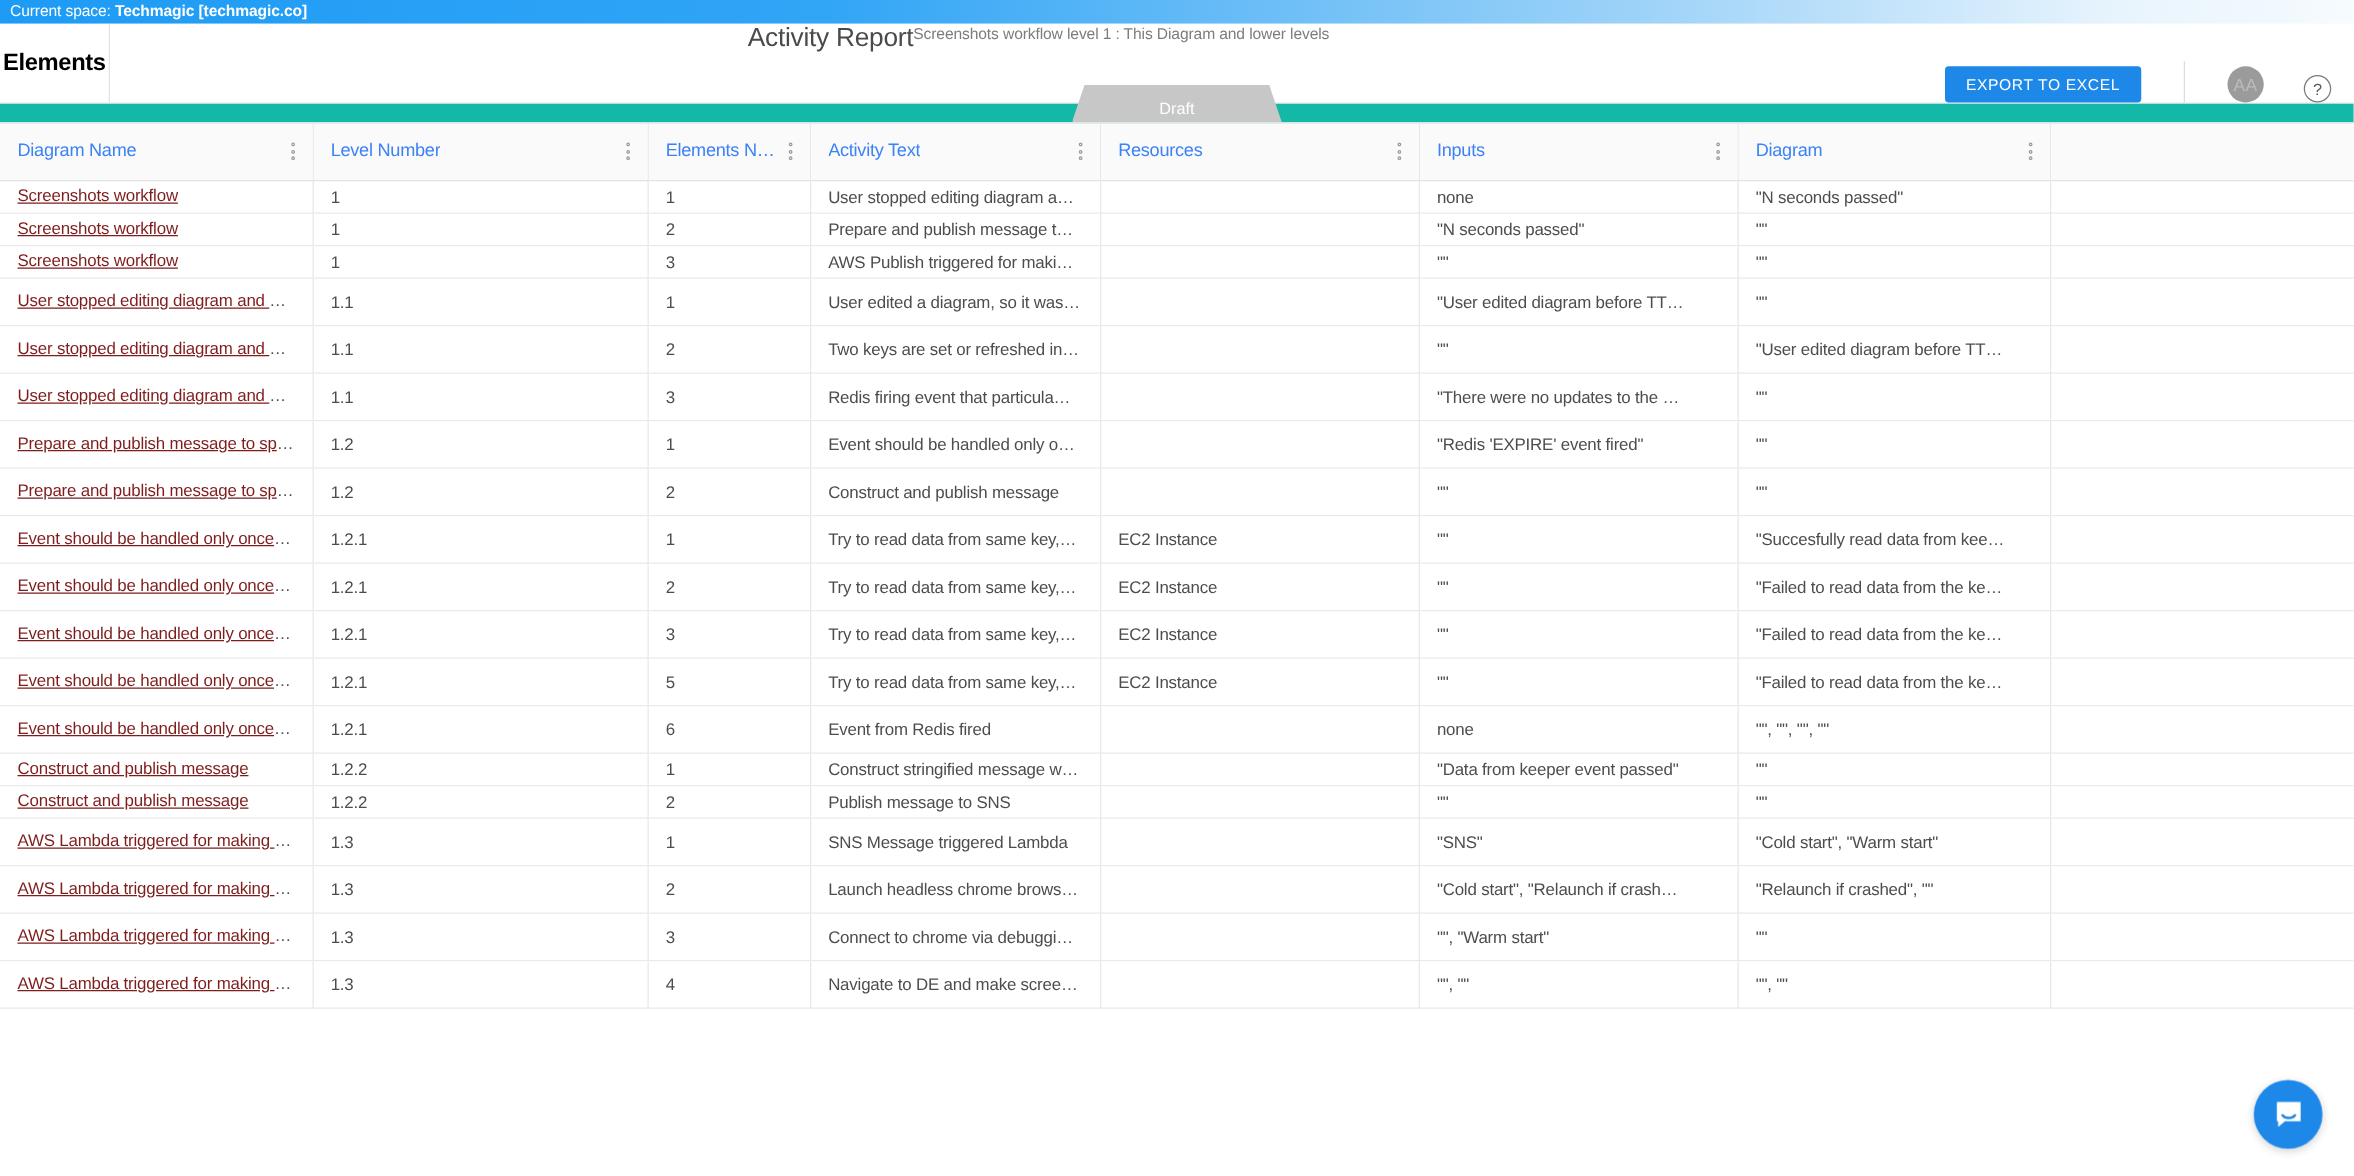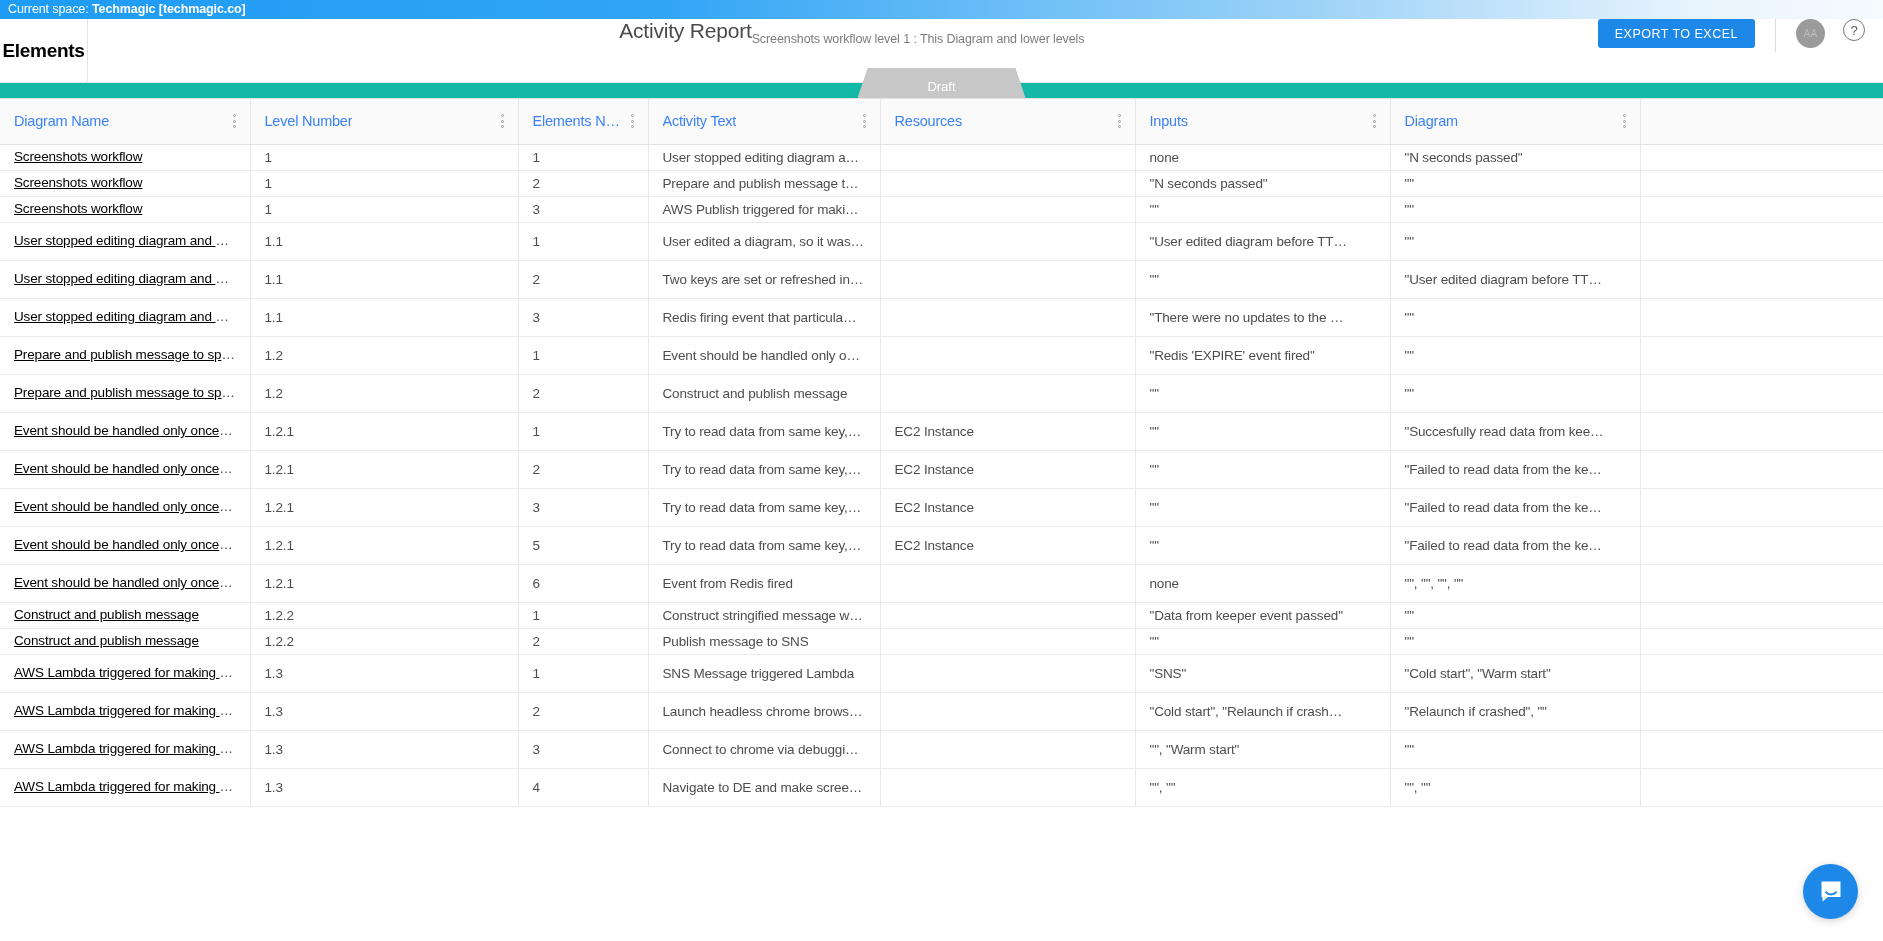--- a/index.html
+++ b/index.html
@@ -61,28 +61,28 @@
     font-size: 21px;
     color: #4a4a4a;
     font-weight: 400;
     line-height: 24px;
     letter-spacing: -0.2px;
   }
   .page-subtitle {
     font-size: 12.5px;
     color: #7d7d7d;
     line-height: 16px;
-    margin-top: 12px;
+    margin-top: 0;
     letter-spacing: -0.1px;
   }
   .header-right {
     display: flex;
-    align-items: flex-start;
+    align-items: flex-end;
     padding-right: 18px;
-    gap: 2px;
+    gap: 16px;
   }
   .btn-export {
     background: #1d88e8;
     color: #ffffff;
     border: none;
     border-radius: 3px;
     font-size: 12.5px;
     letter-spacing: 0.5px;
     height: 29px;
     padding: 0 17px;
@@ -94,21 +94,21 @@
     width: 1px;
     height: 33px;
     background: #dcdcdc;
     margin: 0 18px;
   }
   .avatar {
     width: 29px; height: 29px;
     border-radius: 50%;
     background: #9b9b9b;
     color: #bcbcbc;
-    font-size: 10px;
+    font-size: 14px;
     display: flex; align-items: center; justify-content: center;
     letter-spacing: 0.4px;
     cursor: pointer;
   }
   .help-icon {
     width: 22px; height: 22px;
     border-radius: 50%;
     border: 1.4px solid #7a7a7a;
     color: #5a5a5a;
     font-size: 13px;
@@ -203,21 +203,21 @@
     color: #4d4d4d;
     letter-spacing: -0.15px;
   }
   td.cell-name {
     white-space: normal;
     line-height: 18px;
     padding-top: 6px;
     padding-bottom: 6px;
   }
   td.cell-name a {
-    color: #000000;
+    color: #7f1d1d;
     text-decoration: underline;
     font-size: 13.5px;
     cursor: pointer;
   }
   tr.r1 td { height: 26px; }
   tr.r2 td { height: 38px; }
   td.pad { border-right: none; background: #ffffff; }
   thead th.pad { background: #fafafa; border-right: none; }
 
   

